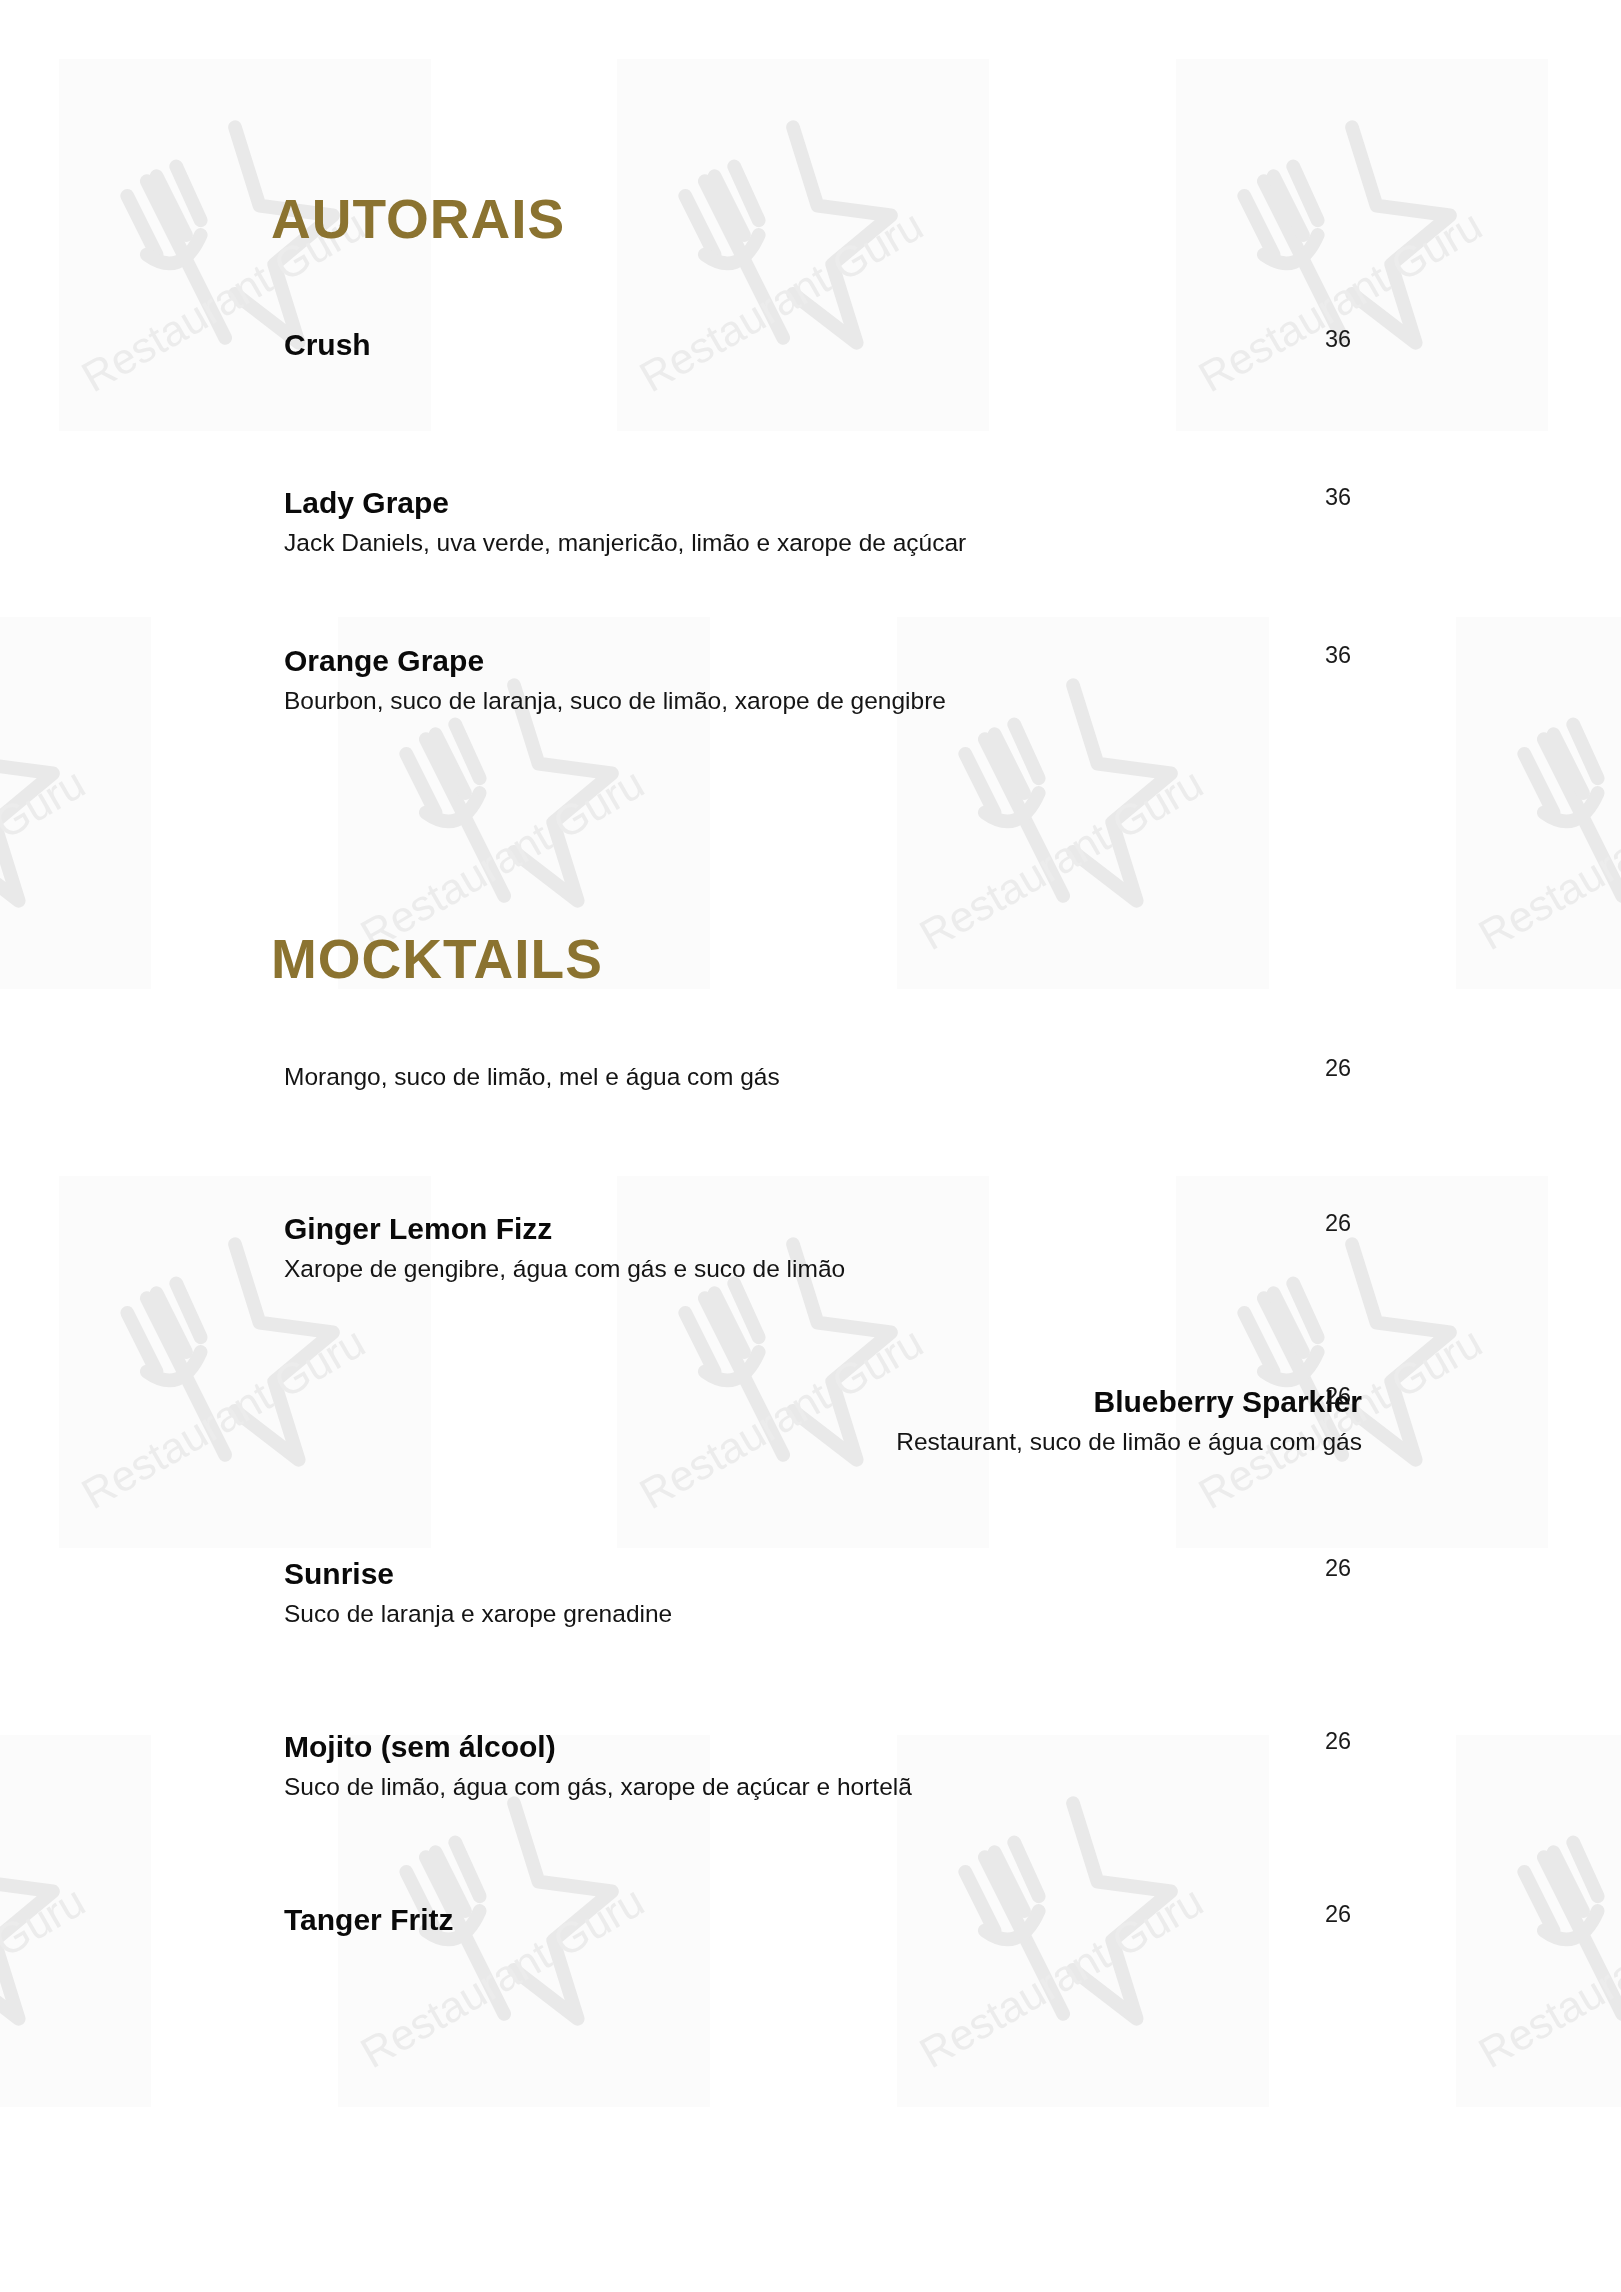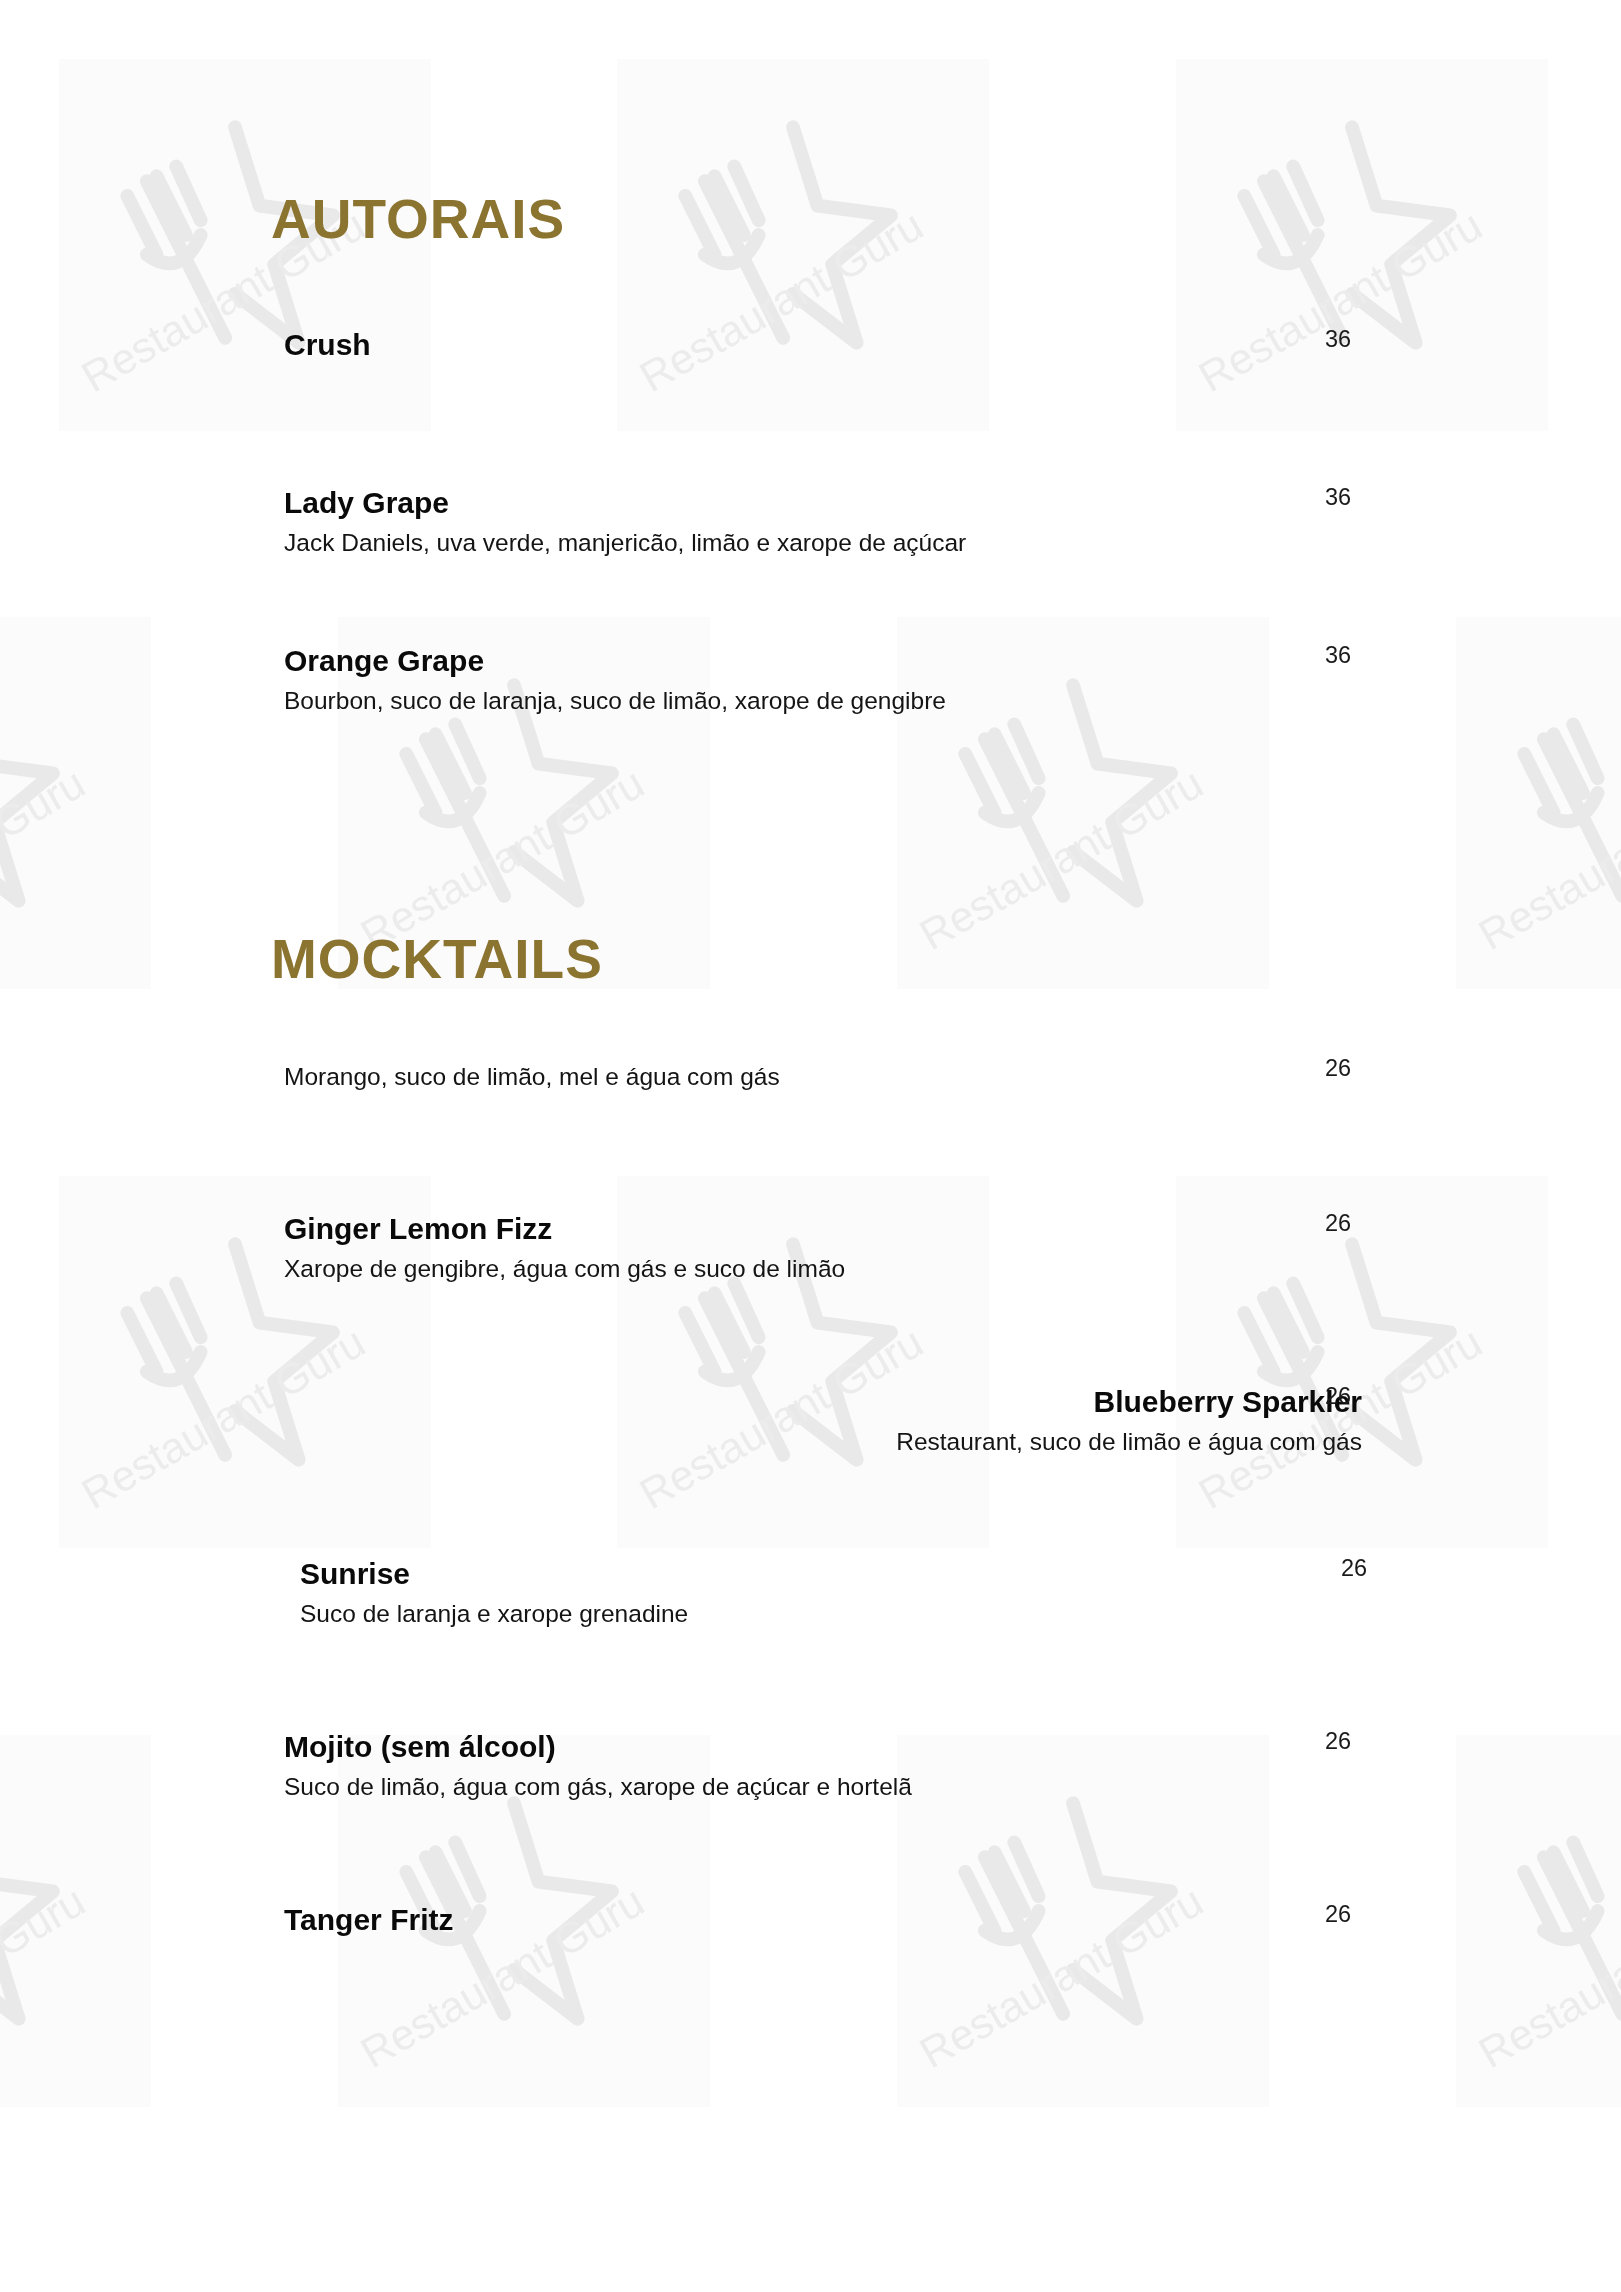--- a/index.html
+++ b/index.html
@@ -243,21 +243,21 @@
   <div class="item" style="top:1210px;">
     <div class="item-name">Ginger Lemon Fizz</div>
     <div class="item-desc">Xarope de gengibre, água com gás e suco de limão</div>
     <div class="item-price">26</div>
   </div>
   <div class="item" style="top:1383px;text-align:right;">
     <div class="item-name">Blueberry Sparkler</div>
     <div class="item-desc">Restaurant, suco de limão e água com gás</div>
     <div class="item-price">26</div>
   </div>
-  <div class="item" style="top:1555px;margin-left:16px;">
+  <div class="item" style="top:1555px;">
     <div class="item-name">Sunrise</div>
     <div class="item-desc">Suco de laranja e xarope grenadine</div>
     <div class="item-price">26</div>
   </div>
   <div class="item" style="top:1728px;">
     <div class="item-name">Mojito (sem álcool)</div>
     <div class="item-desc">Suco de limão, água com gás, xarope de açúcar e hortelã</div>
     <div class="item-price">26</div>
   </div>
   <div class="item" style="top:1901px;">

